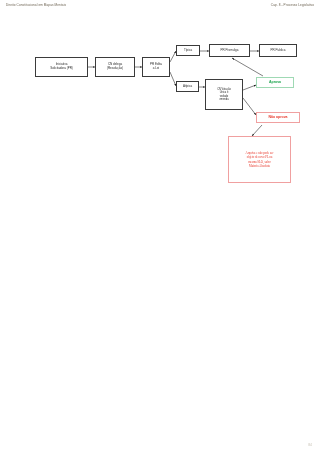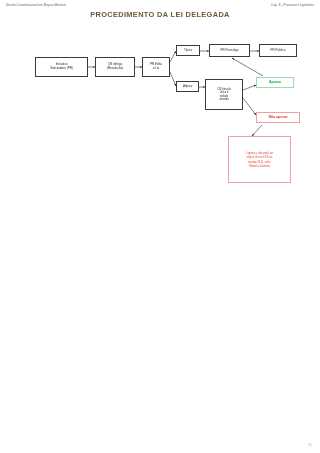--- a/index.html
+++ b/index.html
@@ -72,21 +72,20 @@
     line-height:1.45;
   }
 </style>
 </head>
 <body>
 
 <div id="page">
 
   <div class="hdr-left">Direito Constitucional em Mapas Mentais</div>
   <div class="hdr-right">Cap. 8 - Processo Legislativo</div>
-  <div class="doc-title">PROCEDIMENTO DA LEI DELEGADA</div>
 
   <div id="diagram">
 
     <svg class="wires" viewBox="0 0 320 453">
       <defs>
         <marker id="ah" markerWidth="5" markerHeight="5" refX="4.2" refY="1.6" orient="auto">
           <path d="M0,0 L4.4,1.6 L0,3.2 z" fill="#1a1a1a"></path>
         </marker>
       </defs>
       <g stroke="#1a1a1a" stroke-width="0.55" fill="none" marker-end="url(#ah)">

